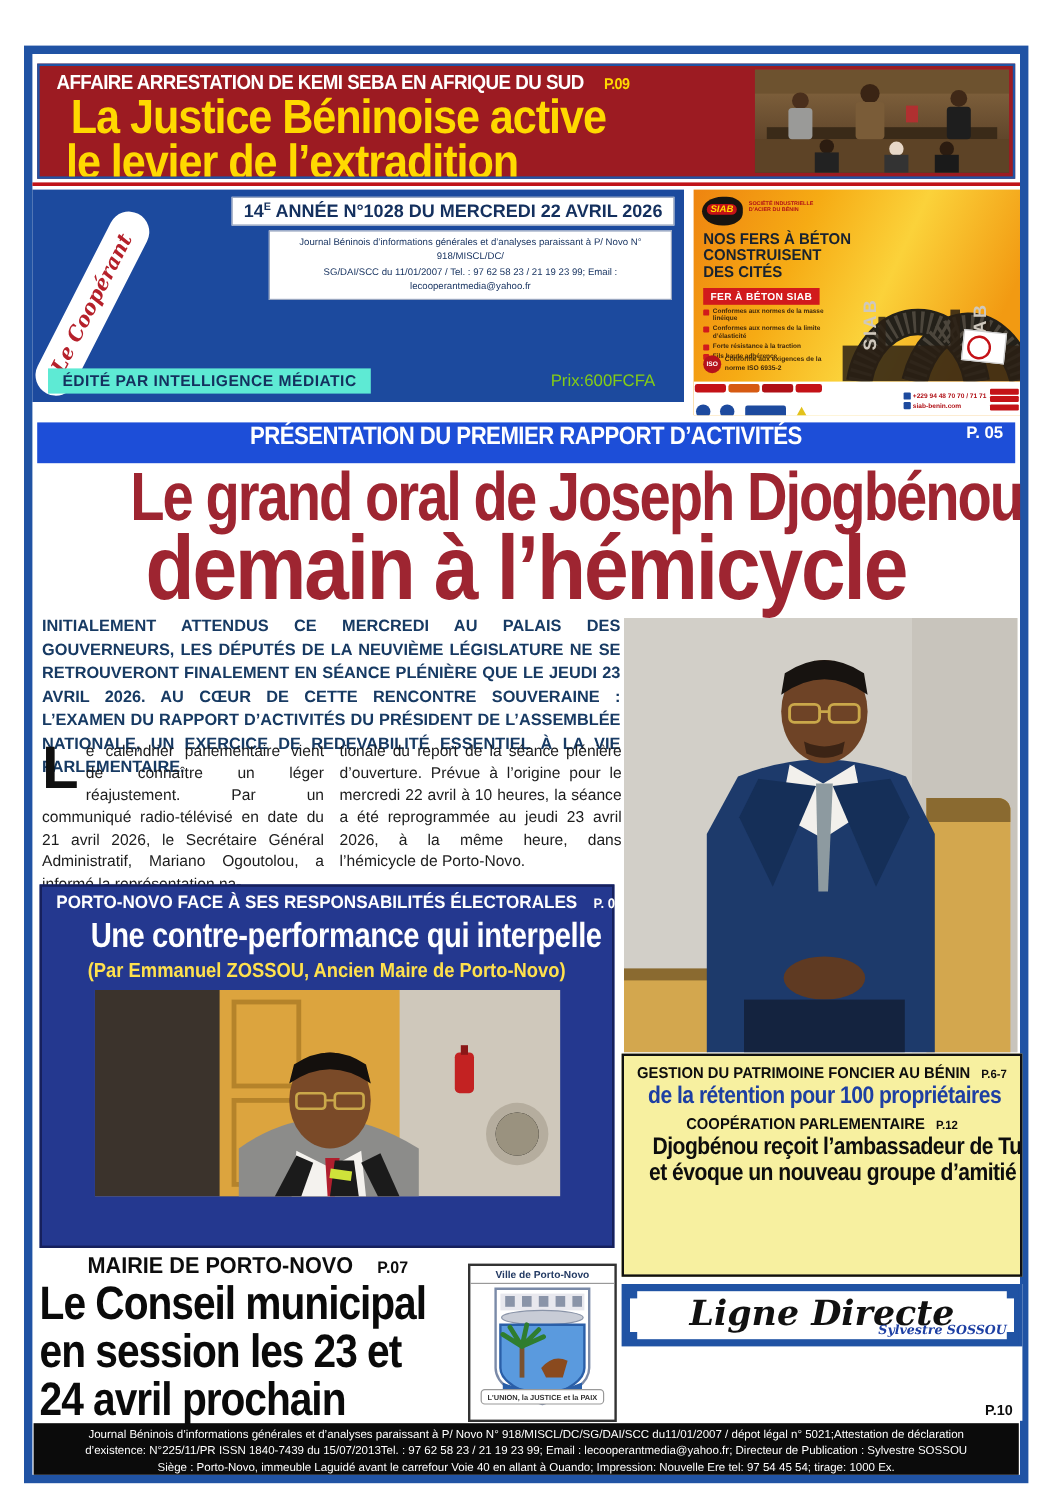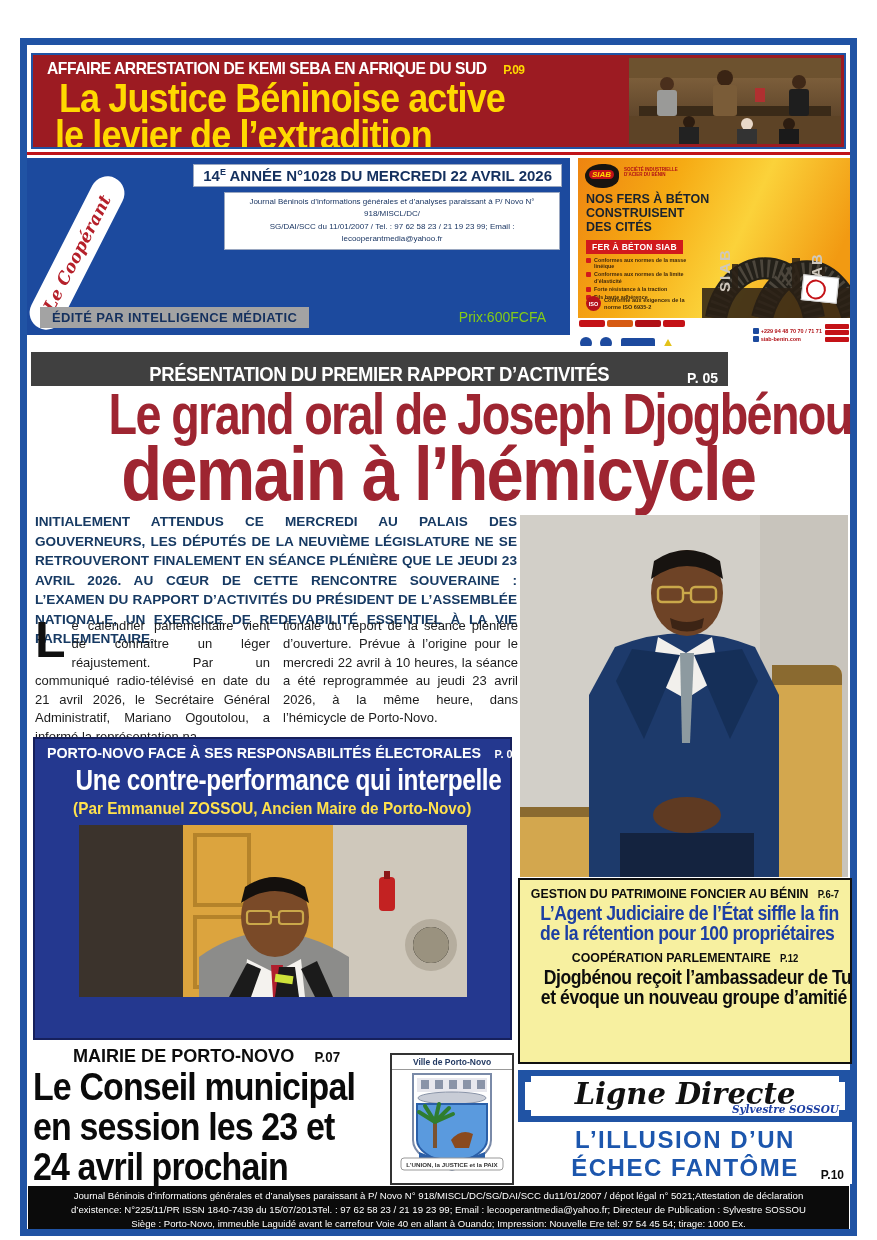--- a/index.html
+++ b/index.html
@@ -33,21 +33,21 @@
   #mast-info{position:absolute;right:10px;top:34px;width:326px;background:#fff;color:#14305e;
              font-size:8px;text-align:center;line-height:1.55;padding:3px 4px;border:1px solid #9aa7c0;}
   #ribbon{position:absolute;left:-34px;top:78px;width:168px;height:34px;background:#fff;
           border-radius:17px;transform:rotate(-63deg);display:flex;align-items:center;justify-content:center;}
   #ribbon span{font-family:"DejaVu Serif",serif;font-style:italic;font-weight:700;color:#b5202a;font-size:17px;}
   #mast-title{position:absolute;left:62px;top:52px;display:flex;align-items:baseline;color:#fff;}
   #mast-le{font-family:"DejaVu Serif",serif;font-style:italic;font-weight:700;font-size:62px;margin-right:4px;
            text-shadow:2px 2px 0 rgba(10,20,50,.45);}
   #mast-coop{font-family:"DejaVu Serif",serif;font-weight:700;font-size:53px;letter-spacing:1px;
              transform:scaleX(1.02);transform-origin:0 50%;text-shadow:2px 2px 0 rgba(10,20,50,.45);}
-  #publisher{position:absolute;left:13px;bottom:7px;background:#a3a3a3;color:#14305e;font-weight:800;
+  #publisher{position:absolute;left:13px;bottom:7px;background:#5eead4;color:#14305e;font-weight:800;
              font-size:13px;padding:3px 12px;letter-spacing:.4px;white-space:nowrap;}
   #price{position:absolute;right:24px;bottom:10px;color:#84cc16;font-weight:400;font-size:14px;text-align:center;}
 
   
   #ad{left:551px;top:113px;width:272px;height:188px;overflow:hidden;
       background:linear-gradient(115deg,#ee8410 0%,#f6ab14 30%,#fbd23a 55%,#f29a12 85%);}
   #ad-logo{position:absolute;left:7px;top:6px;width:34px;height:24px;background:#181410;border-radius:50% 40% 45% 50%;}
   #ad-logo b{position:absolute;left:4px;top:6px;background:#c41217;color:#ffd900;font-size:8px;
              padding:0 3px;border-radius:7px;font-style:italic;}
   #ad-brandsub{position:absolute;left:46px;top:9px;width:70px;color:#b01016;font-size:4.5px;font-weight:700;line-height:1.2;}
@@ -76,22 +76,22 @@
   .logobar{display:inline-block;width:34px;height:10px;background:#1d4a9e;border-radius:2px;margin:2px 2px;}
   .logotri{display:inline-block;width:0;height:0;border-left:5px solid transparent;border-right:5px solid transparent;
            border-bottom:9px solid #e3c21a;margin:2px 2px;}
   #ad-contact{position:absolute;right:28px;bottom:3px;text-align:left;}
   #ad-contact div{font-size:5.5px;font-weight:800;color:#b01016;line-height:1.5;}
   #ad-contact .ic{display:inline-block;width:6px;height:6px;background:#1d4a9e;border-radius:1px;margin-right:2px;vertical-align:-1px;}
   #ad-side-tags{position:absolute;right:1px;bottom:3px;width:24px;}
   #ad-side-tags div{background:#c41217;height:5px;border-radius:1px;margin:1.5px 0;}
 
   
-  #secbar{left:4px;top:307px;width:697px;height:34px;background:#404040;display:flex;
-          align-items:flex-end;justify-content:center;}
+  #secbar{left:4px;top:307px;width:815px;height:34px;background:#1d4ed8;display:flex;
+          align-items:flex-start;justify-content:center;}
   #secbar .t{color:#fff;font-weight:800;font-size:21px;letter-spacing:-.5px;transform:scaleX(.88);white-space:nowrap;}
   #secbar .pg{position:absolute;right:10px;color:#fff;font-weight:800;font-size:14px;}
 
   
   #mainhead{left:0;top:341px;width:823px;text-align:center;color:#9e2531;}
   #mh1{font-size:57px;font-weight:800;letter-spacing:-2px;line-height:1;display:inline-block;
        transform:scaleX(.82);transform-origin:50% 50%;white-space:nowrap;}
   #mh2{font-size:76px;font-weight:800;letter-spacing:-2px;line-height:.92;display:inline-block;
        transform:scaleX(.88);transform-origin:50% 50%;white-space:nowrap;margin-top:-4px;}
 
@@ -368,21 +368,20 @@
       <rect x="196" y="150" width="18" height="8" fill="#cfe23a" transform="rotate(8 205 154)"></rect>
     </svg>
   </div>
 
   <div id="ybox" class="abs">
     <div class="ykick">
       <span>GESTION DU PATRIMOINE FONCIER AU BÉNIN</span>
       <span class="pg">P.6-7</span>
     </div>
     <div class="ytitle1">
-      <div><span>L’Agent Judiciaire de l’État siffle la fin</span></div>
       <div><span>de la rétention pour 100 propriétaires</span></div>
     </div>
     <div class="ykick">
       <span>COOPÉRATION PARLEMENTAIRE</span>
       <span class="pg">P.12</span>
     </div>
     <div class="ytitle2">
       <div><span>Djogbénou reçoit l’ambassadeur de Turquie</span></div>
       <div><span>et évoque un nouveau groupe d’amitié</span></div>
     </div>
@@ -425,24 +424,20 @@
     <div id="ligne-band">
       <div id="ligne-strip">
         <div class="notch" style="left:-4px;top:-4px;"></div>
         <div class="notch" style="right:-4px;top:-4px;"></div>
         <div class="notch" style="left:-4px;bottom:-4px;"></div>
         <div class="notch" style="right:-4px;bottom:-4px;"></div>
         <div id="ligne-script">Ligne Directe</div>
         <div id="ligne-author">Sylvestre SOSSOU</div>
       </div>
     </div>
-    <div id="ligne-head">
-      <div>L’ILLUSION D’UN</div>
-      <div>ÉCHEC FANTÔME</div>
-    </div>
     <div id="ligne-pg">P.10</div>
   </div>
 
   <div id="footer" class="abs">
     <div>Journal Béninois d’informations générales et d’analyses paraissant à P/ Novo N° 918/MISCL/DC/SG/DAI/SCC du11/01/2007 / dépot légal n° 5021;Attestation de déclaration</div>
     <div>d’existence: N°225/11/PR ISSN 1840-7439 du 15/07/2013Tel. : 97 62 58 23 / 21 19 23 99; Email : lecooperantmedia@yahoo.fr; Directeur de Publication : Sylvestre SOSSOU</div>
     <div>Siège : Porto-Novo, immeuble Laguidé avant le carrefour Voie 40 en allant à Ouando; Impression: Nouvelle Ere tel: 97 54 45 54; tirage: 1000 Ex.</div>
   </div>
 
 </div>

